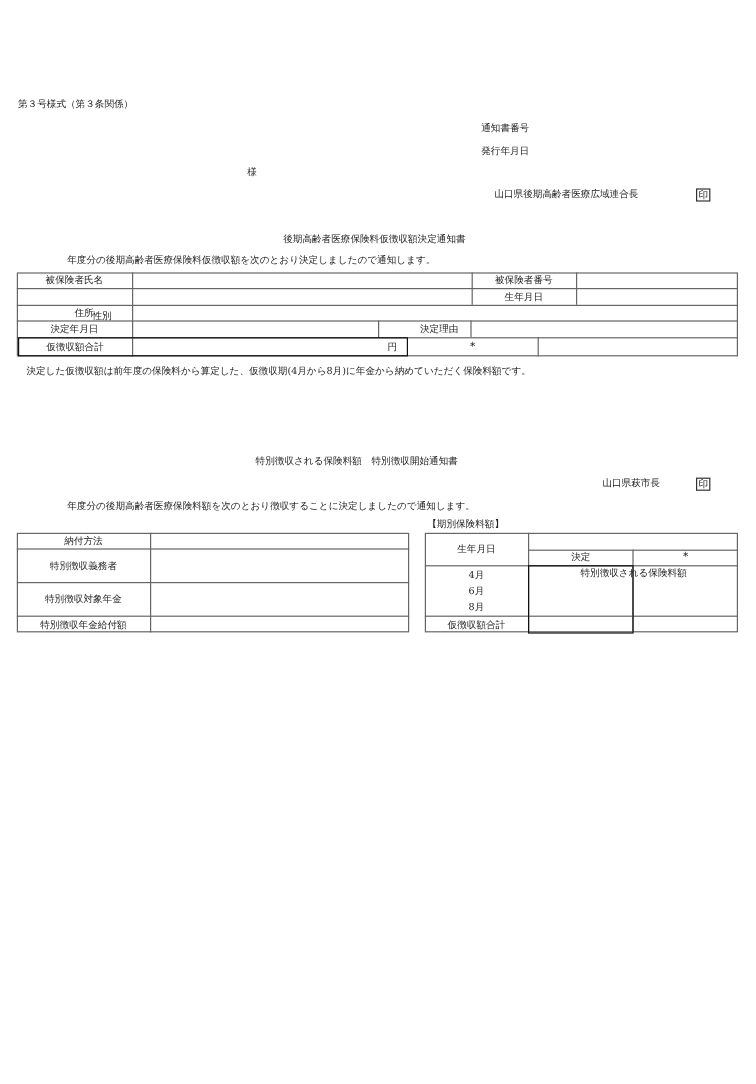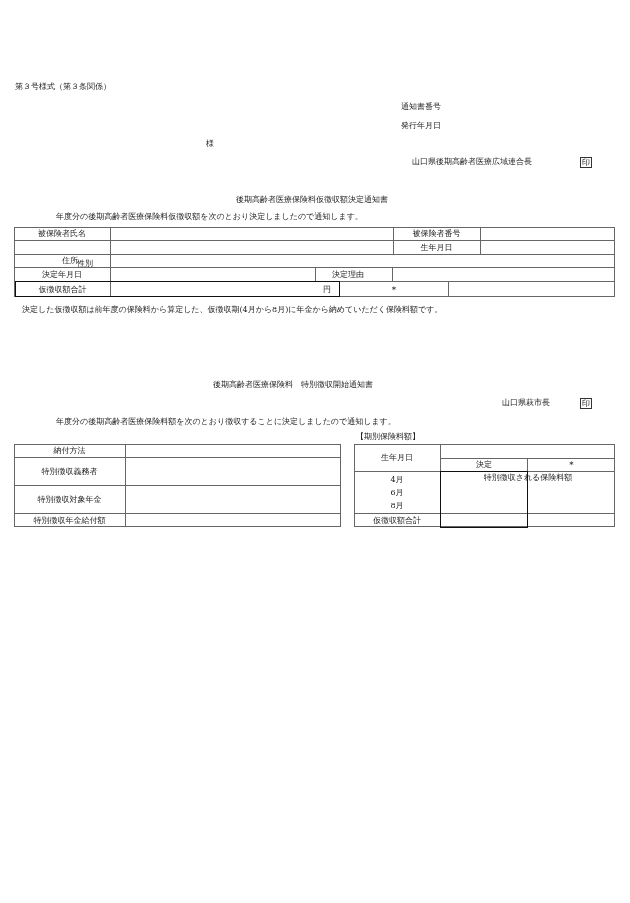--- a/index.html
+++ b/index.html
@@ -53,33 +53,33 @@
   <div class="cell" style="left:14px;top:256px;width:96px;height:14px;margin-left:23px;">性別</div>
   <div class="cell" style="left:111px;top:240px;width:282px;height:14px;"></div>
   <div class="cell" style="left:393px;top:240px;width:87px;height:14px;">生年月日</div>
   <div class="cell" style="left:481px;top:240px;width:133px;height:14px;"></div>
 
   <div class="cell" style="left:22px;top:254px;width:96px;height:13px;">住所</div>
   <div class="cell" style="left:111px;top:254px;width:503px;height:13px;"></div>
 
   <div class="cell" style="left:14px;top:267px;width:96px;height:14px;">決定年月日</div>
   <div class="cell" style="left:111px;top:267px;width:204px;height:14px;"></div>
-  <div class="cell" style="left:310px;top:267px;width:76px;height:14px;">決定理由</div>
+  <div class="cell" style="left:328px;top:267px;width:76px;height:14px;">決定理由</div>
   <div class="cell" style="left:393px;top:267px;width:221px;height:14px;"></div>
 
   <div class="cell" style="left:15px;top:281px;width:95px;height:16px;">仮徴収額合計</div>
   <div class="cell" style="left:111px;top:281px;width:208px;height:16px;"></div>
   <div class="cell" style="left:318px;top:281px;width:18px;height:16px;">円</div>
   <div class="cell" style="left:340px;top:281px;width:108px;height:16px;font-size:10px;">＊</div>
   <div class="cell" style="left:449px;top:281px;width:165px;height:16px;"></div>
 </div>
 
 <div class="abs" style="left:22px;top:305px;">決定した仮徴収額は前年度の保険料から算定した、仮徴収期(4月から8月)に年金から納めていただく保険料額です。</div>
 
-<div class="abs" style="left:213px;top:380px;">後期高齢者医療保険料　特別徴収開始通知書</div>
+<div class="abs" style="left:213px;top:380px;">特別徴収される保険料額　特別徴収開始通知書</div>
 <div class="abs" style="left:502px;top:398px;">山口県萩市長</div>
 <div class="abs" style="left:580px;top:398px;"><span class="seal">印</span></div>
 <div class="abs" style="left:56px;top:417px;">年度分の後期高齢者医療保険料額を次のとおり徴収することに決定しましたので通知します。</div>
 <div class="abs" style="left:356px;top:432px;">【期別保険料額】</div>
 
 <div>
   <div class="box" style="left:14px;top:444px;width:327px;height:83px;border:1px solid #666;"></div>
   <div class="line-h" style="left:14px;top:457px;width:327px;"></div>
   <div class="line-h" style="left:14px;top:485px;width:327px;"></div>
   <div class="line-h" style="left:14px;top:513px;width:327px;"></div>

